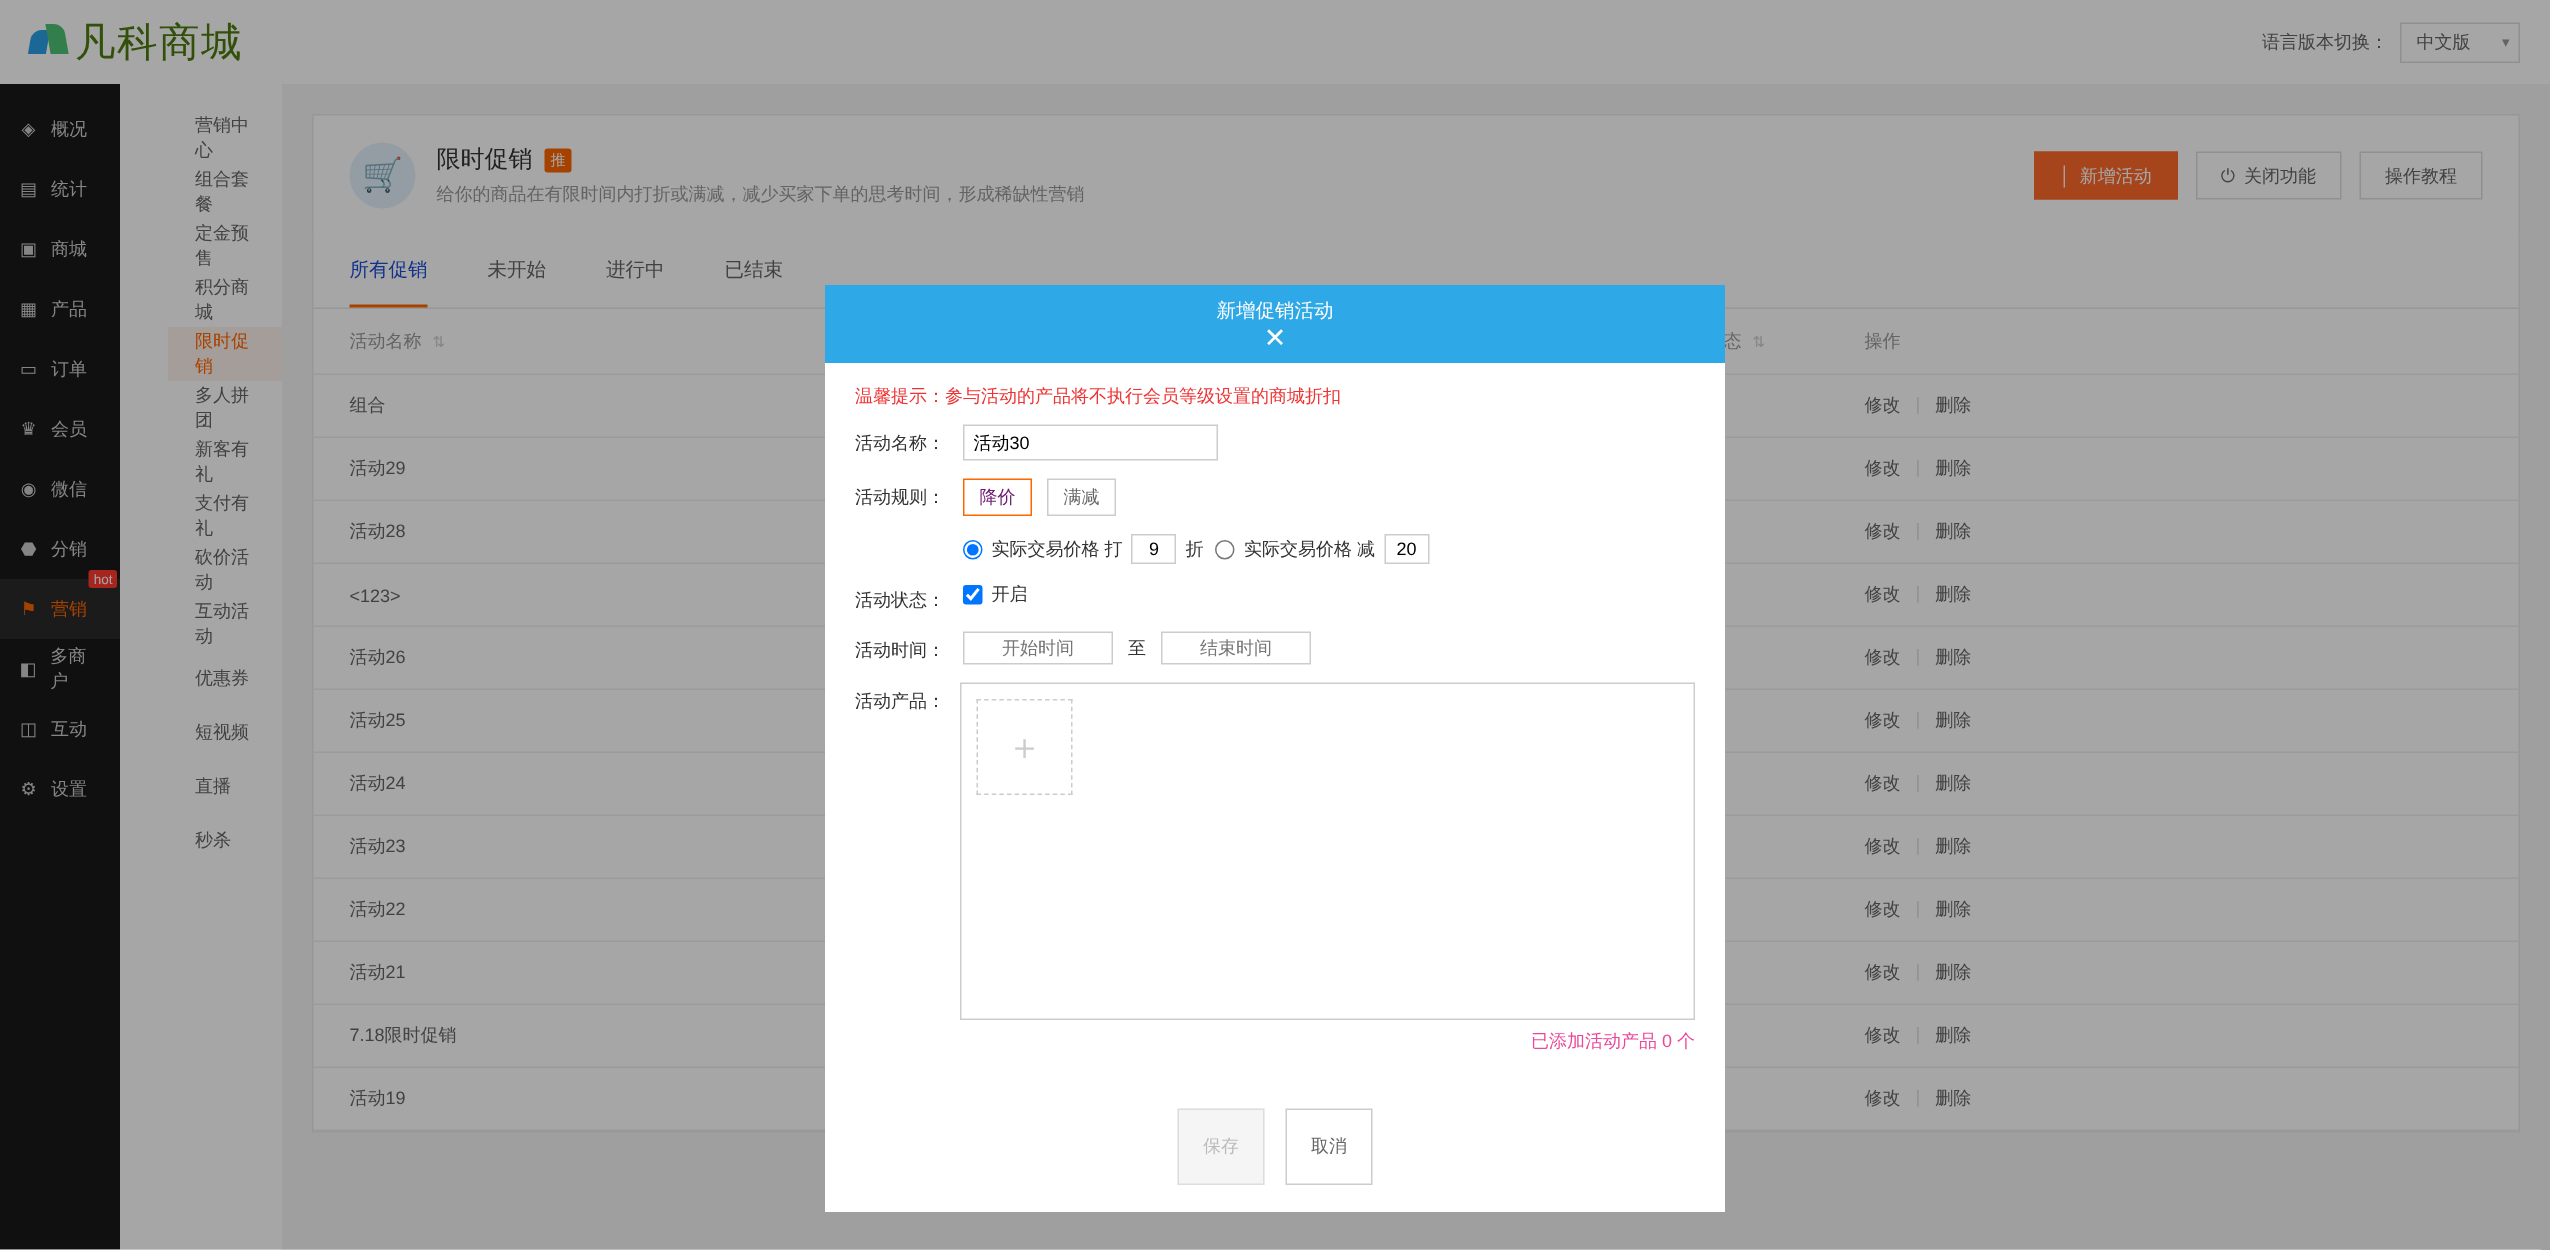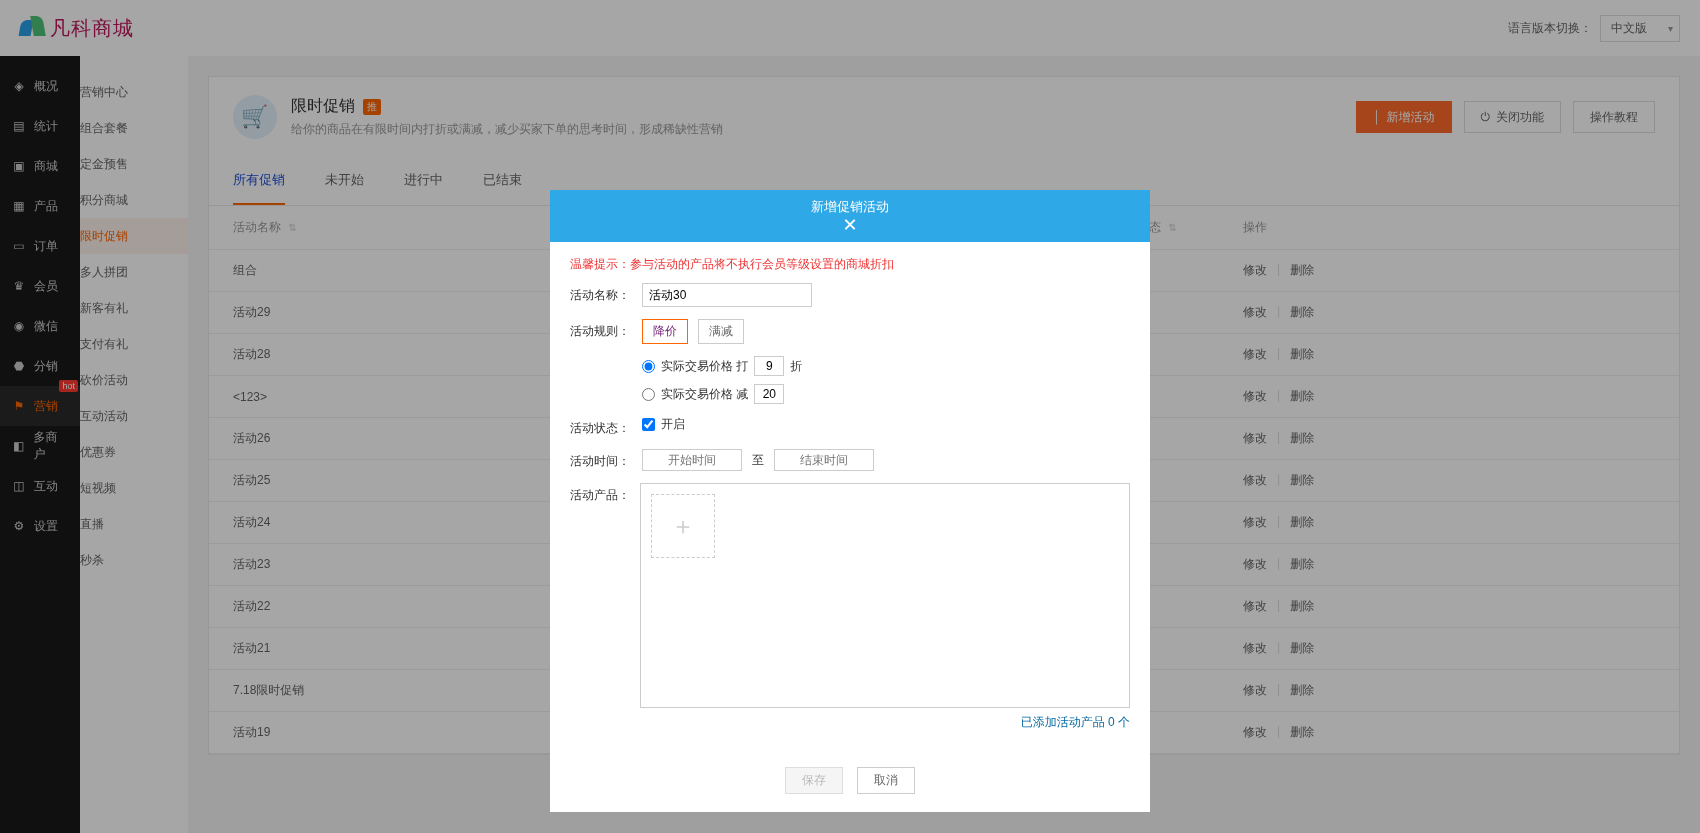--- a/index.html
+++ b/index.html
@@ -4,38 +4,38 @@
 <style>
 * { margin: 0; padding: 0; box-sizing: border-box; }
 body { font-family: "Microsoft YaHei", Arial, sans-serif; font-size: 12px; background: #f5f5f5; color: #333; width: 1700px; height: 833px; overflow: hidden; position: relative; }
 
 
 .header { height: 56px; background: #fff; display: flex; align-items: center; padding: 0 20px; justify-content: space-between; }
 .logo { display: flex; align-items: center; gap: 6px; }
 .logo-icon { width: 24px; height: 24px; position: relative; }
 .logo-icon::before { content: ""; position: absolute; left: 0; top: 4px; width: 12px; height: 16px; background: #2aa0e8; border-radius: 6px 0 0 0; transform: skewX(-10deg); }
 .logo-icon::after { content: ""; position: absolute; right: 0; top: 0; width: 12px; height: 20px; background: #4fc277; border-radius: 0 6px 0 0; transform: skewX(10deg); }
-.logo-text { font-size: 20px; color: #be185d; letter-spacing: 1px; }
+.logo-text { font-size: 27px; color: #4d7c0f; letter-spacing: 1px; }
 .lang-switch { display: flex; align-items: center; gap: 8px; font-size: 12px; color: #666; }
 .lang-select { border: 1px solid #ddd; padding: 4px 24px 4px 10px; font-size: 12px; position: relative; background: #fff; min-width: 80px; }
 .lang-select .chev { position: absolute; right: 6px; top: 50%; transform: translateY(-50%); color: #999; font-size: 10px; }
 
 
 .main { display: flex; height: calc(100% - 56px); }
 
 
 .nav1 { width: 80px; background: #1a1a1a; display: flex; flex-direction: column; padding-top: 10px; }
 .nav1-item { height: 40px; display: flex; align-items: center; gap: 8px; padding: 0 12px; color: #ccc; font-size: 12px; cursor: pointer; position: relative; }
 .nav1-item.active { background: #2a2a2a; color: #ff6600; }
 .nav1-icon { width: 14px; height: 14px; display: inline-flex; align-items: center; justify-content: center; font-size: 12px; color: inherit; }
 .hot-badge { position: absolute; top: -6px; right: 2px; background: #ff3b30; color: #fff; font-size: 9px; padding: 0 3px; border-radius: 2px; line-height: 12px; }
 
 
 .nav2 { width: 108px; background: #fff; display: flex; flex-direction: column; padding-top: 18px; }
-.nav2-item { height: 36px; display: flex; align-items: center; padding: 0 0; color: #666; font-size: 12px; cursor: pointer; }
+.nav2-item { height: 36px; display: flex; align-items: center; padding: 0 18px; color: #666; font-size: 12px; cursor: pointer; margin-left: 32px; }
 .nav2-item.active { background: #fef2eb; color: #ff6600; }
 
 
 .content { flex: 1; padding: 20px; overflow: auto; }
 .page-head { background: #fff; padding: 18px 24px; display: flex; align-items: center; gap: 14px; border: 1px solid #e8e8e8; border-bottom: none; }
 .page-icon { width: 44px; height: 44px; border-radius: 50%; background: #e3f0fc; display: flex; align-items: center; justify-content: center; font-size: 22px; }
 .page-title-row { display: flex; align-items: center; gap: 8px; }
 .page-title { font-size: 16px; font-weight: 500; }
 .badge-tui { background: #ff6600; color: #fff; font-size: 10px; padding: 1px 4px; border-radius: 2px; }
 .page-desc { font-size: 12px; color: #999; margin-top: 4px; }
@@ -72,25 +72,25 @@
 .form-ctrl { flex: 1; display: flex; gap: 10px; align-items: center; flex-wrap: wrap; }
 .text-input { border: 1px solid #ccc; height: 24px; padding: 0 6px; font-size: 12px; width: 170px; }
 .rule-btn { border: 1px solid #ccc; padding: 3px 10px; font-size: 12px; cursor: pointer; background: #fff; color: #666; }
 .rule-btn.active { border-color: #ff6600; color: #701a75; }
 .radio-line { display: flex; align-items: center; gap: 6px; }
 .small-input { border: 1px solid #ccc; width: 30px; height: 20px; text-align: center; font-size: 12px; }
 .checkbox-wrap { display: flex; align-items: center; gap: 6px; }
 .date-input { border: 1px solid #ccc; width: 100px; height: 22px; text-align: center; font-size: 12px; color: #999; }
 .product-box { border: 1px solid #ccc; width: 490px; height: 225px; padding: 10px; }
 .add-product { width: 64px; height: 64px; border: 1px dashed #ccc; display: flex; align-items: center; justify-content: center; color: #ccc; font-size: 24px; cursor: pointer; }
-.product-count { text-align: right; color: #0369a1; margin-top: 6px; width: 490px; }
+.product-count { text-align: right; color: #ec4899; margin-top: 6px; width: 490px; }
 .modal-foot { padding: 14px 0 18px; display: flex; justify-content: center; gap: 14px; }
 .btn-disabled { border: 1px solid #ddd; background: #f5f5f5; color: #bbb; padding: 4px 16px; font-size: 12px; cursor: not-allowed; }
-.btn-cancel { border: 1px solid #ccc; background: #fff; color: #666; padding: 4px 16px; font-size: 12px; cursor: pointer; }
-.rule-sub { margin-left: 72px; display: flex; flex-direction: column; gap: 8px; margin-bottom: 12px; }
+.btn-cancel { border: 1px solid #ccc; background: #fff; color: #666; padding: 16px 16px; font-size: 12px; cursor: pointer; }
+.rule-sub { margin-left: 72px; display: flex; gap: 8px; margin-bottom: 12px; }
 </style>
 </head>
 <body>
 
 <div class="header">
   <div class="logo">
     <span class="logo-icon"></span>
     <span class="logo-text">凡科商城</span>
   </div>
   <div class="lang-switch">

